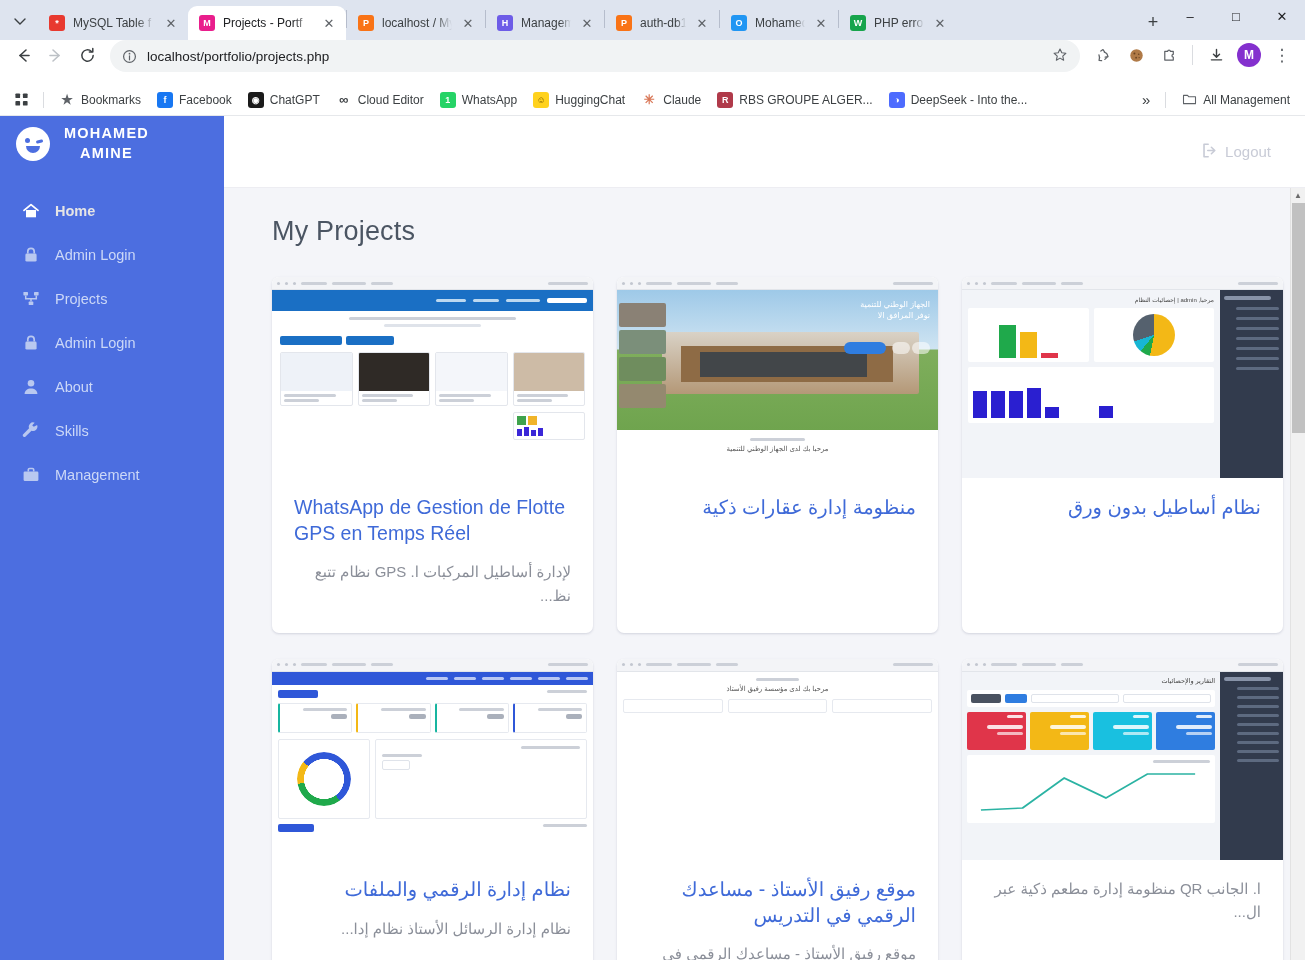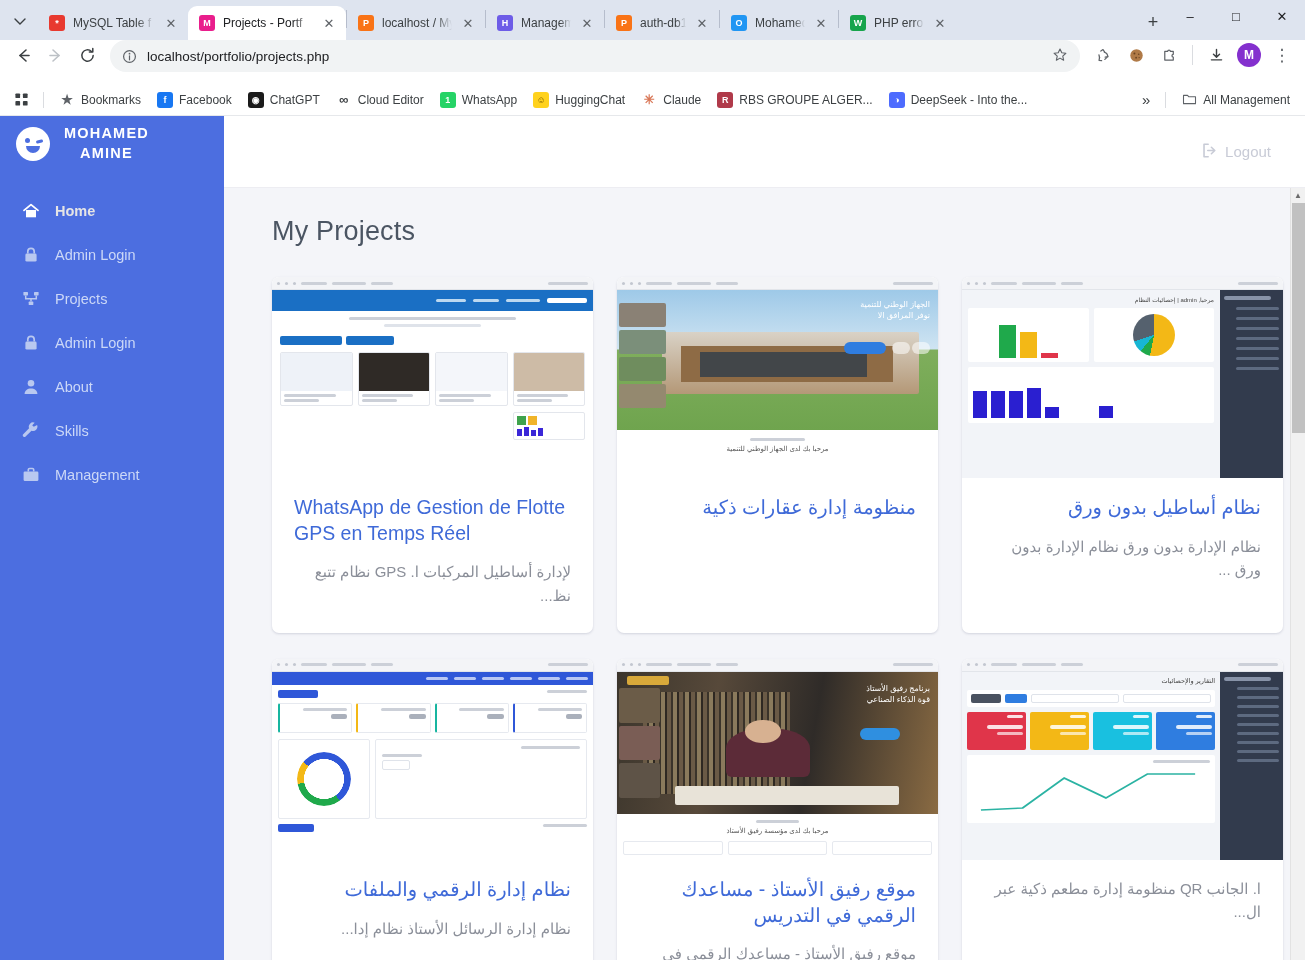--- a/index.html
+++ b/index.html
@@ -636,21 +636,20 @@
                       <div class="tb-line" style="width:78%;background:#5d6a80;height:3px;margin-left:auto"></div>
                       <div class="tb-line" style="width:78%;background:#5d6a80;height:3px;margin-left:auto"></div>
                       <div class="tb-line" style="width:78%;background:#5d6a80;height:3px;margin-left:auto"></div>
                       <div class="tb-line" style="width:78%;background:#5d6a80;height:3px;margin-left:auto"></div>
                     </div>
                   </div>
                 </div>
               </div>
               <div class="card-body">
                 <div class="card-title rtl">نظام أساطيل بدون ورق</div>
-                <div class="card-desc rtl">نظام الإدارة بدون ورق نظام الإدارة بدون ورق ...</div>
               </div>
             </div>
             <div class="card">
               <div class="card-img">
                 <div class="thumb">
                   <div class="tb-chrome">
                     <div class="tb-dot"></div>
                     <div class="tb-dot"></div>
                     <div class="tb-dot"></div>
                     <div class="tb-line" style="width:26px"></div>
@@ -718,35 +717,20 @@
               <div class="card-img">
                 <div class="thumb">
                   <div class="tb-chrome">
                     <div class="tb-dot"></div>
                     <div class="tb-dot"></div>
                     <div class="tb-dot"></div>
                     <div class="tb-line" style="width:26px"></div>
                     <div class="tb-line" style="width:34px"></div>
                     <div class="tb-line" style="width:22px"></div>
                     <div class="tb-line" style="width:40px;margin-left:auto"></div>
-                  </div>
-                  <div style="height:142px;position:relative;background:#2a2722">
-        <div style="position:absolute;inset:0;background:linear-gradient(100deg,#3b352c 0%,#57493a 30%,#2f2b28 60%,#8a6b43 100%)"></div>
-        <div style="position:absolute;left:8%;top:14%;width:46%;bottom:14%;background:repeating-linear-gradient(90deg,#6a5a46 0 4px,#3a332a 4px 6px,#8a7a5c 6px 10px,#2e2822 10px 12px)"></div>
-        <div style="position:absolute;left:34%;top:40%;width:26%;height:34%;background:#5c2b38;border-radius:40% 40% 6px 6px"></div>
-        <div style="position:absolute;left:40%;top:34%;width:11%;height:16%;background:#d7b191;border-radius:50%"></div>
-        <div style="position:absolute;left:18%;right:12%;bottom:6%;height:14%;background:#e8e3d8;border-radius:2px"></div>
-        <div style="position:absolute;left:0;top:10%;width:14%;bottom:10%;display:flex;flex-direction:column;gap:3px;padding:2px">
-          <div style="flex:1;background:#6b5c48;border-radius:2px"></div>
-                      <div style="flex:1;background:#7a5d55;border-radius:2px"></div>
-          <div style="flex:1;background:#5e5347;border-radius:2px"></div>
-                    </div>
-        <div style="position:absolute;right:8px;top:11px;color:#fff;font-size:8px;text-align:right;line-height:1.4;direction:rtl">برنامج رفيق الأستاذ<br>قوة الذكاء الصناعي</div>
-        <div style="position:absolute;right:38px;top:56px;width:40px;height:12px;background:#2f8fe0;border-radius:7px"></div>
-        <div style="position:absolute;left:10px;top:4px;width:42px;height:9px;background:#d8a93a;border-radius:2px"></div>
                   </div>
       <div style="background:#fff;padding:6px;text-align:center">
         <div class="tb-line" style="width:14%;margin:0 auto 4px"></div>
         <div style="font-size:7px;color:#555;direction:rtl">مرحبا بك لدى مؤسسة رفيق الأستاذ</div>
         <div style="display:flex;gap:5px;margin-top:6px">
           <div style="flex:1;height:14px;background:#fff;border:1px solid #e6e9ef;border-radius:2px"></div>
                       <div style="flex:1;height:14px;background:#fff;border:1px solid #e6e9ef;border-radius:2px"></div>
                       <div style="flex:1;height:14px;background:#fff;border:1px solid #e6e9ef;border-radius:2px"></div>
                     </div>
                   </div>

